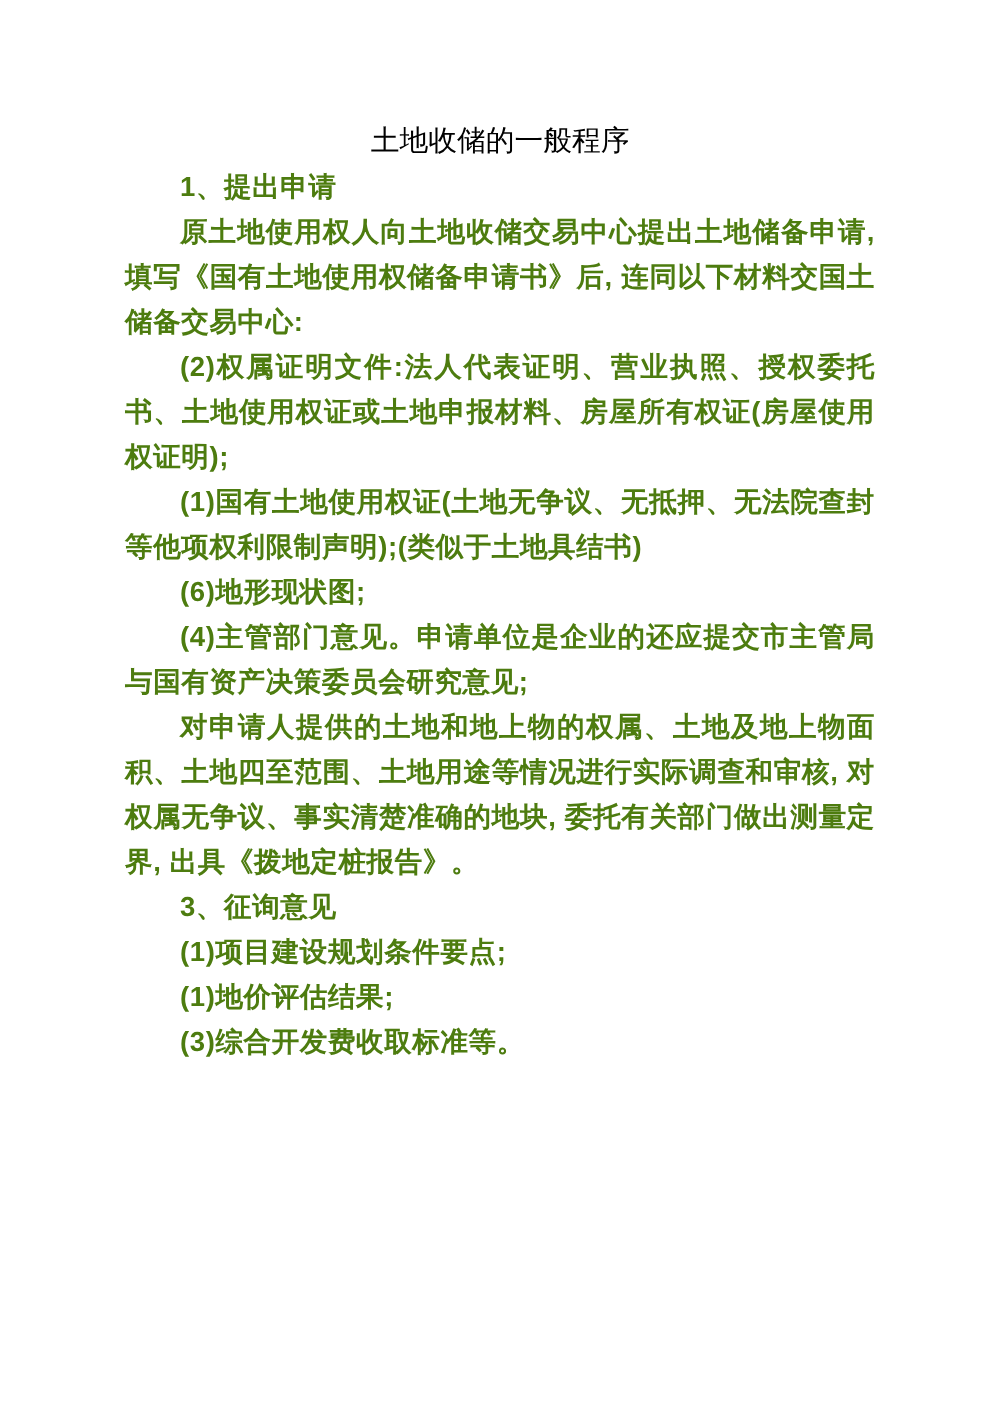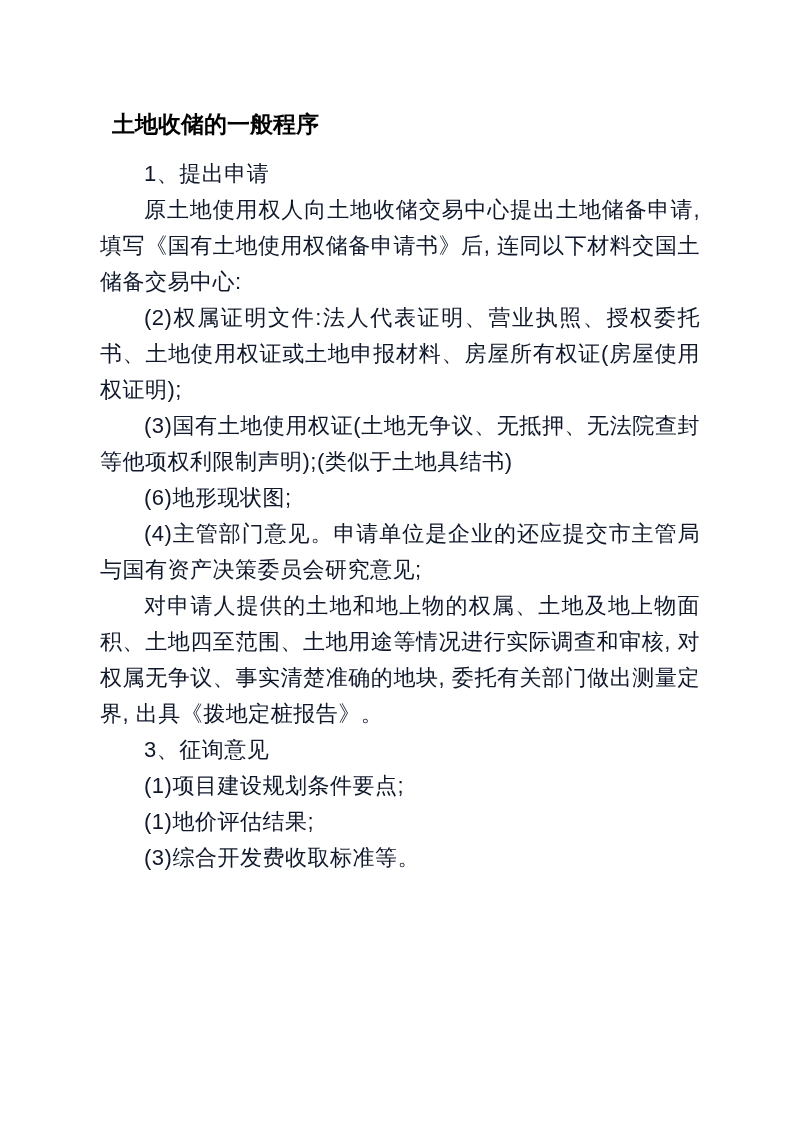--- a/index.html
+++ b/index.html
@@ -15,54 +15,55 @@
     color: #000000;
   }
   .page {
     box-sizing: border-box;
     width: 800px;
     height: 1132px;
     padding: 92px 100px 0 100px;
     background: #ffffff;
   }
   .doc-title {
-    margin: 12px;
+    margin: 0;
     font-size: 23px;
-    font-weight: bold;
+    font-weight: normal;
     line-height: 40px;
+    text-align: center;
     text-indent: 0;
     color: #000000;
   }
   .block {
     margin: 0;
     font-size: 22px;
-    font-weight: 400;
+    font-weight: 700;
     line-height: 36px;
     text-align: justify;
     text-indent: 2em;
     letter-spacing: 0.5px;
-    color: #0f172a;
+    color: #4d7c0f;
   }
   .heading {
     text-align: left;
   }
 </style>
 </head>
 <body>
 
 <div class="page">
   <h1 class="doc-title">土地收储的一般程序</h1>
 
   <p class="block heading">1、提出申请</p>
 
   <p class="block">原土地使用权人向土地收储交易中心提出土地储备申请, 填写《国有土地使用权储备申请书》后, 连同以下材料交国土储备交易中心:</p>
 
   <p class="block">(2)权属证明文件:法人代表证明、营业执照、授权委托书、土地使用权证或土地申报材料、房屋所有权证(房屋使用权证明);</p>
 
-  <p class="block">(3)国有土地使用权证(土地无争议、无抵押、无法院查封等他项权利限制声明);(类似于土地具结书)</p>
+  <p class="block">(1)国有土地使用权证(土地无争议、无抵押、无法院查封等他项权利限制声明);(类似于土地具结书)</p>
 
   <p class="block">(6)地形现状图;</p>
 
   <p class="block">(4)主管部门意见。申请单位是企业的还应提交市主管局与国有资产决策委员会研究意见;</p>
 
 
 
   <p class="block">对申请人提供的土地和地上物的权属、土地及地上物面积、土地四至范围、土地用途等情况进行实际调查和审核, 对权属无争议、事实清楚准确的地块, 委托有关部门做出测量定界, 出具《拨地定桩报告》。</p>
 
   <p class="block heading">3、征询意见</p>

